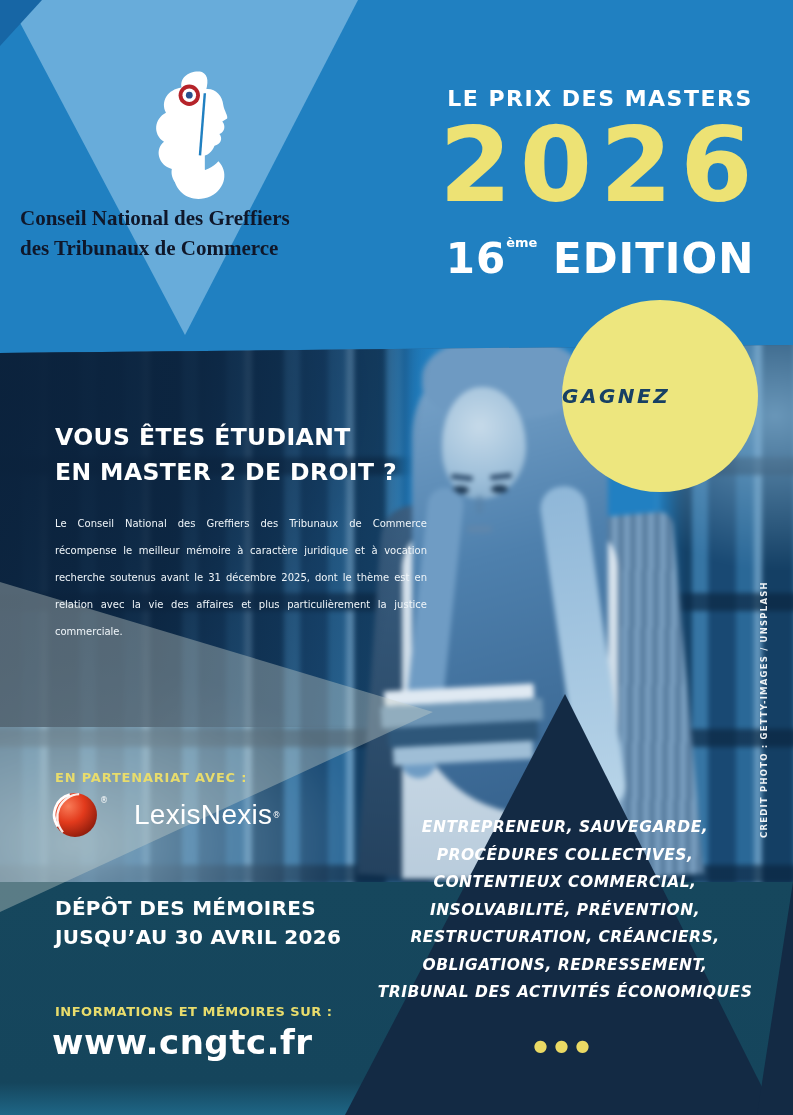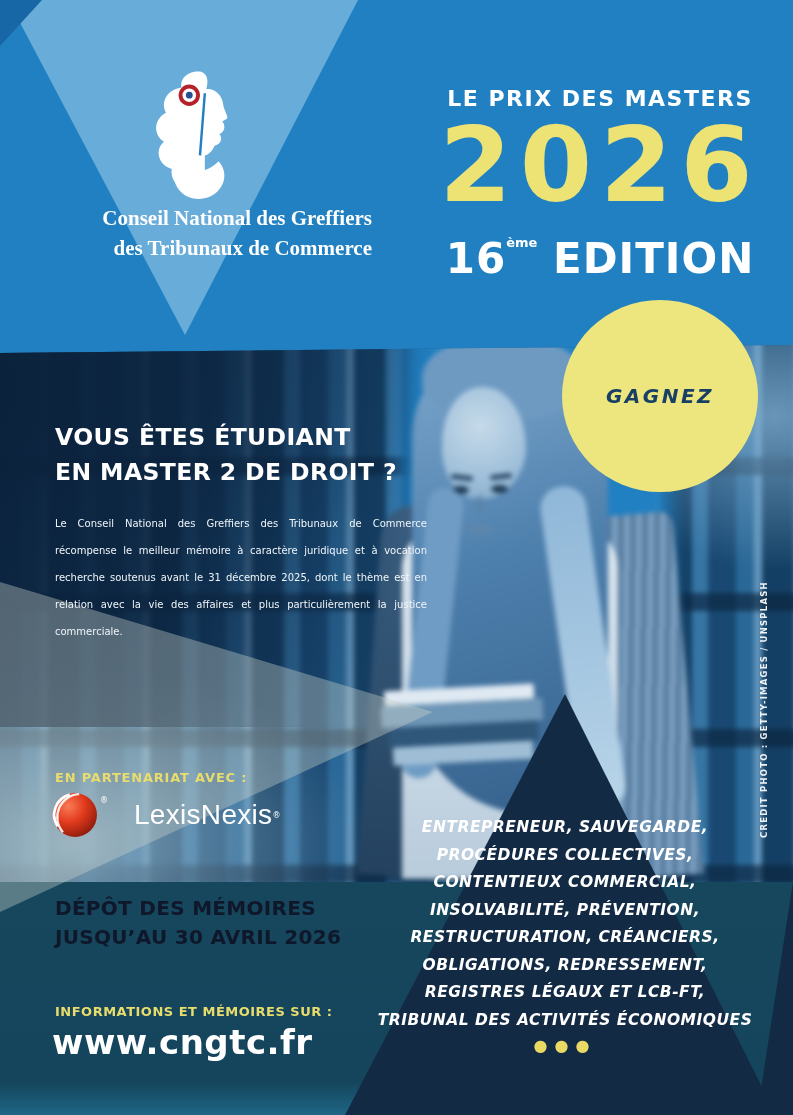--- a/index.html
+++ b/index.html
@@ -51,45 +51,45 @@
   .bk4{left:10px;top:57px;width:140px;height:18px;background:#9FBED6;}
   .left-overlay{position:absolute;left:0;top:0;width:100%;height:382px;
       background:linear-gradient(100deg,rgba(11,34,60,.93) 0px,rgba(11,34,60,.8) 200px,rgba(13,40,70,.45) 330px,rgba(13,40,70,0) 430px);}
   .teal-band{left:0;top:882px;width:793px;height:233px;background:linear-gradient(180deg,#16475D 0%,#15455C 86%,#1E6686 100%);}
   .gray-tri{left:0;top:0;width:793px;height:1115px;background:rgba(203,211,203,.38);clip-path:polygon(0 582px,433px 712px,0 912px);pointer-events:none;}
   .dark-tri{left:0;top:0;width:793px;height:1115px;background:var(--tri);clip-path:polygon(565px 694px,345px 1115px,776px 1115px);}
   .right-wedge{left:0;top:0;width:793px;height:1115px;background:var(--tri);clip-path:polygon(793px 882px,793px 1115px,757px 1115px);}
 
   
   .org-logo{left:138px;top:68px;width:122px;height:136px;}
-  .org-name{left:20px;top:203px;width:352px;text-align:right;color:#ffffff;
+  .org-name{left:20px;top:203px;width:352px;text-align:left;color:#0f172a;
     font-family:"Liberation Serif","DejaVu Serif",serif;font-weight:bold;font-size:21px;line-height:30px;}
 
   
   .title-block{left:430px;top:86px;width:340px;text-align:center;color:#fff;}
   .kicker{font-size:22px;font-weight:bold;letter-spacing:1.5px;}
   .year{margin-top:2px;font-size:104px;line-height:104px;font-weight:bold;letter-spacing:8px;color:var(--yellow);}
   .edition{margin-top:4px;font-size:42px;line-height:44px;font-weight:bold;letter-spacing:1px;}
   .edition sup{font-size:13px;vertical-align:26px;letter-spacing:0;}
 
   
   .badge{left:562px;top:300px;width:196px;height:192px;border-radius:50%;background:var(--badge-yellow);
-     display:flex;flex-direction:column;align-items:center;justify-content:center;color:var(--navy);}
+     display:flex;flex-direction:column;align-items:flex-start;justify-content:center;color:var(--navy);}
   .badge-label{font-size:20px;font-weight:bold;font-style:italic;letter-spacing:2.5px;}
   .badge-amount{font-size:45px;font-weight:bold;letter-spacing:-2px;margin-top:2px;}
 
   
   .headline{left:55px;top:420px;color:#fff;font-size:23.5px;font-weight:bold;line-height:35px;letter-spacing:.4px;}
   .bodytext{left:55px;top:510px;width:372px;color:#EFF5F9;font-size:10px;line-height:27px;text-align:justify;}
   .partner-label{left:55px;top:770px;color:#E8DC6C;font-size:13px;font-weight:bold;letter-spacing:.8px;}
   .partner-row{left:52px;top:792px;display:flex;align-items:center;color:#fff;}
   .lx-name{font-family:"Liberation Sans",sans-serif;font-size:28px;font-weight:400;margin-left:26px;letter-spacing:.3px;}
   .reg{font-size:8px;vertical-align:top;}
   .reg-icon{color:#fff;font-size:8px;align-self:flex-start;margin:4px 0 0 2px;}
-  .deposit{left:55px;top:894px;color:#0f172a;font-size:20px;font-weight:bold;line-height:29px;letter-spacing:.3px;}
+  .deposit{left:55px;top:894px;color:#ffffff;font-size:20px;font-weight:bold;line-height:29px;letter-spacing:.3px;}
   .info-label{left:55px;top:1004px;color:#E8DC6C;font-size:13px;font-weight:bold;letter-spacing:.5px;}
   .website{left:52px;top:1022px;color:#fff;font-size:34px;font-weight:bold;letter-spacing:.5px;}
 
   
   .topics{left:350px;top:814px;width:430px;text-align:center;color:#fff;
      font-size:15.5px;font-weight:bold;font-style:italic;line-height:27.5px;letter-spacing:.5px;}
   .dots{left:350px;top:1036px;width:430px;text-align:center;color:#EAD964;font-size:16px;letter-spacing:7px;}
 
   
   .credit{left:759px;top:838px;transform:rotate(-90deg);transform-origin:0 0;white-space:nowrap;
@@ -201,20 +201,19 @@
   <div class="abs website">www.cngtc.fr</div>
 
   <div class="abs topics">
 
   <div class="topic-line">ENTREPRENEUR, SAUVEGARDE,</div>
       <div class="topic-line">PROCÉDURES COLLECTIVES,</div>
       <div class="topic-line">CONTENTIEUX COMMERCIAL,</div>
       <div class="topic-line">INSOLVABILITÉ, PRÉVENTION,</div>
       <div class="topic-line">RESTRUCTURATION, CRÉANCIERS,</div>
       <div class="topic-line">OBLIGATIONS, REDRESSEMENT,</div>
-      <div class="topic-line">REGISTRES LÉGAUX ET LCB-FT,</div>
       <div class="topic-line">TRIBUNAL DES ACTIVITÉS ÉCONOMIQUES</div>
     </div>
   <div class="abs dots">●●●</div>
 
   <div class="abs credit">CREDIT PHOTO : GETTY-IMAGES / UNSPLASH</div>
 
 </div>
 
 </body></html>

